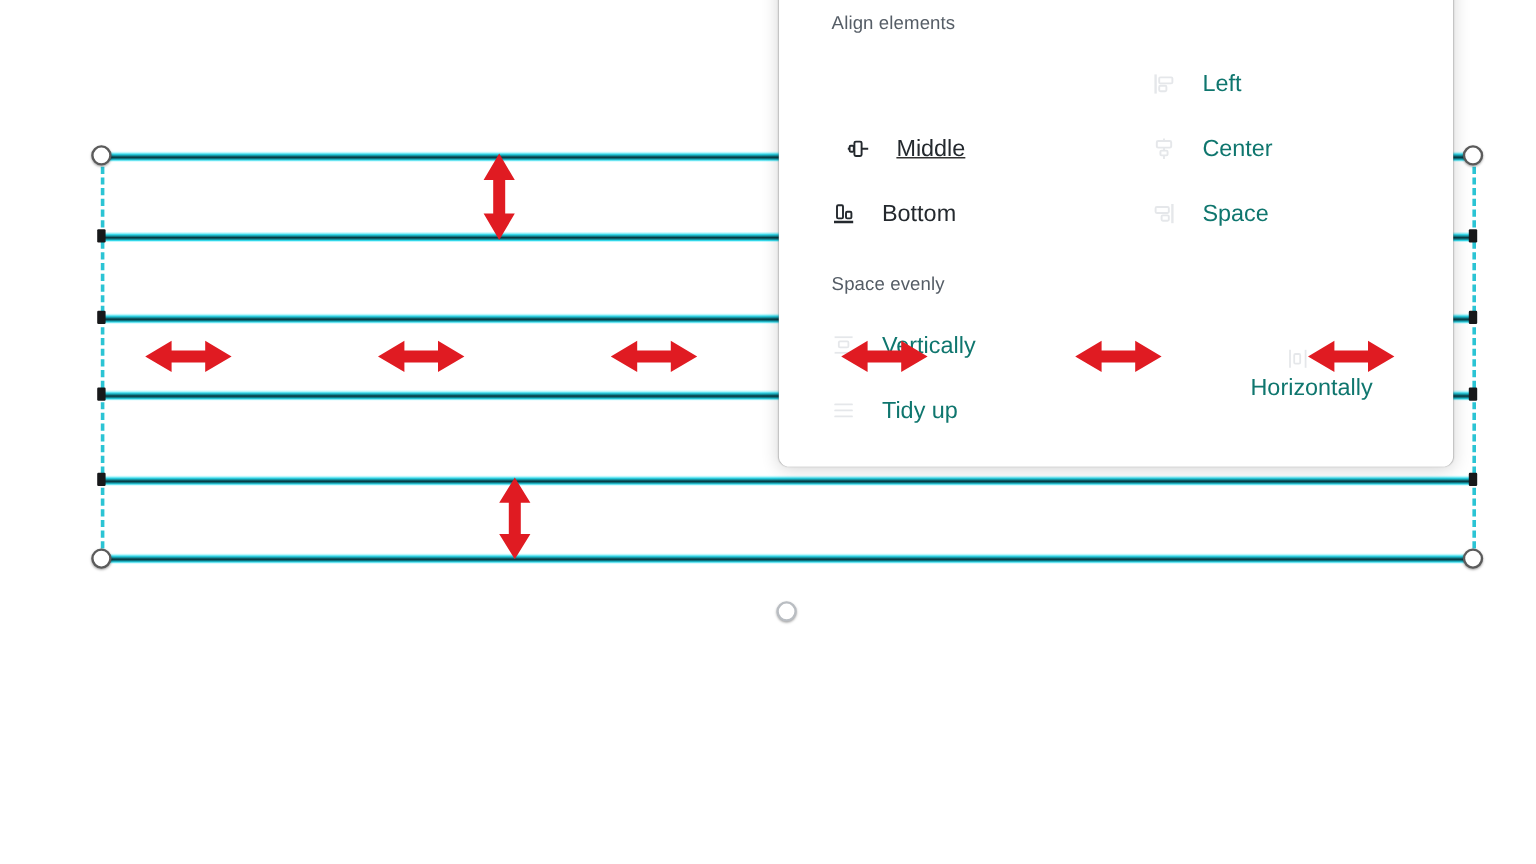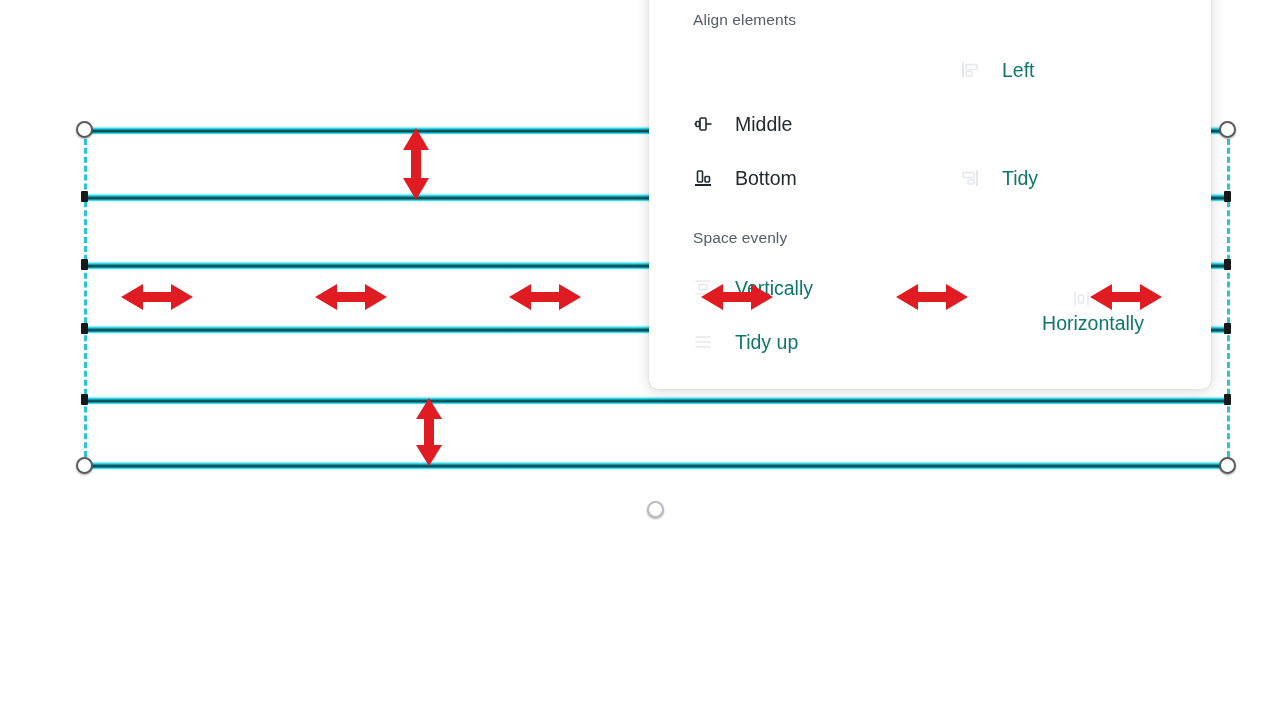--- a/index.html
+++ b/index.html
@@ -188,21 +188,21 @@
         <path d="M2 15 L24 2 L24 10 L52 10 L52 2 L74 15 L52 28 L52 20 L24 20 L24 28 Z"></path>
       </g>
     </svg>
   </div>
 
   <div id="align-panel">
 
     <div class="panel-section-title" style="left:44px; top:37px;">Align elements</div>
 
 
-    <div class="menu-row" style="left:44px; top:133px;">
+    <div class="menu-row" style="left:56px; top:133px;text-decoration:underline;">
       <span class="mi-icon">
         <svg width="20" height="20" viewBox="0 0 20 20">
           <g fill="none" stroke="#24292e" stroke-width="1.6">
             <line x1="1.5" y1="10" x2="18.5" y2="10" stroke-width="1.6"></line>
             <rect x="7" y="4" width="6" height="12" rx="1.2" fill="#ffffff"></rect>
             <rect x="3" y="7.5" width="3.5" height="5" rx="1" fill="#ffffff"></rect>
           </g>
         </svg>
       </span>
       <span class="mi-label">Middle</span>
@@ -227,32 +227,44 @@
           <g fill="none" stroke="#c6cbd1" stroke-width="1.6">
             <line x1="3" y1="2" x2="3" y2="18" stroke-width="2"></line>
             <rect x="6" y="4.5" width="11" height="5" rx="1"></rect>
             <rect x="6" y="11.5" width="6" height="4.5" rx="1"></rect>
           </g>
         </svg>
       </span>
       <span class="mi-label">Left</span>
     </div>
 
+    <div class="menu-row disabled" style="left:311px; top:133px;">
+      <span class="mi-icon">
+        <svg width="20" height="20" viewBox="0 0 20 20">
+          <g fill="none" stroke="#c6cbd1" stroke-width="1.6">
+            <line x1="10" y1="1.5" x2="10" y2="18.5"></line>
+            <rect x="4" y="3.5" width="12" height="5.5" rx="1.2" fill="#ffffff"></rect>
+            <rect x="7" y="11.5" width="6" height="4" rx="1" fill="#ffffff"></rect>
+          </g>
+        </svg>
+      </span>
+      <span class="mi-label">Center</span>
+    </div>
 
     <div class="menu-row disabled" style="left:311px; top:187px;">
       <span class="mi-icon">
         <svg width="20" height="20" viewBox="0 0 20 20">
           <g fill="none" stroke="#c6cbd1" stroke-width="1.6">
             <rect x="3" y="4.5" width="11" height="5" rx="1"></rect>
             <rect x="8" y="11.5" width="6" height="4.5" rx="1"></rect>
             <line x1="17" y1="2" x2="17" y2="18" stroke-width="2"></line>
           </g>
         </svg>
       </span>
-      <span class="mi-label">Tidy</span>
+      <span class="mi-label">Space</span>
     </div>
 
     <div class="panel-section-title" style="left:44px; top:255px;">Space evenly</div>
 
     <div class="menu-row disabled" style="left:44px; top:297px;">
       <span class="mi-icon">
         <svg width="20" height="20" viewBox="0 0 20 20">
           <g fill="none" stroke="#c6cbd1" stroke-width="1.5">
             <line x1="2.5" y1="3" x2="17.5" y2="3"></line>
             <rect x="6" y="6.5" width="8" height="5" rx="1"></rect>

